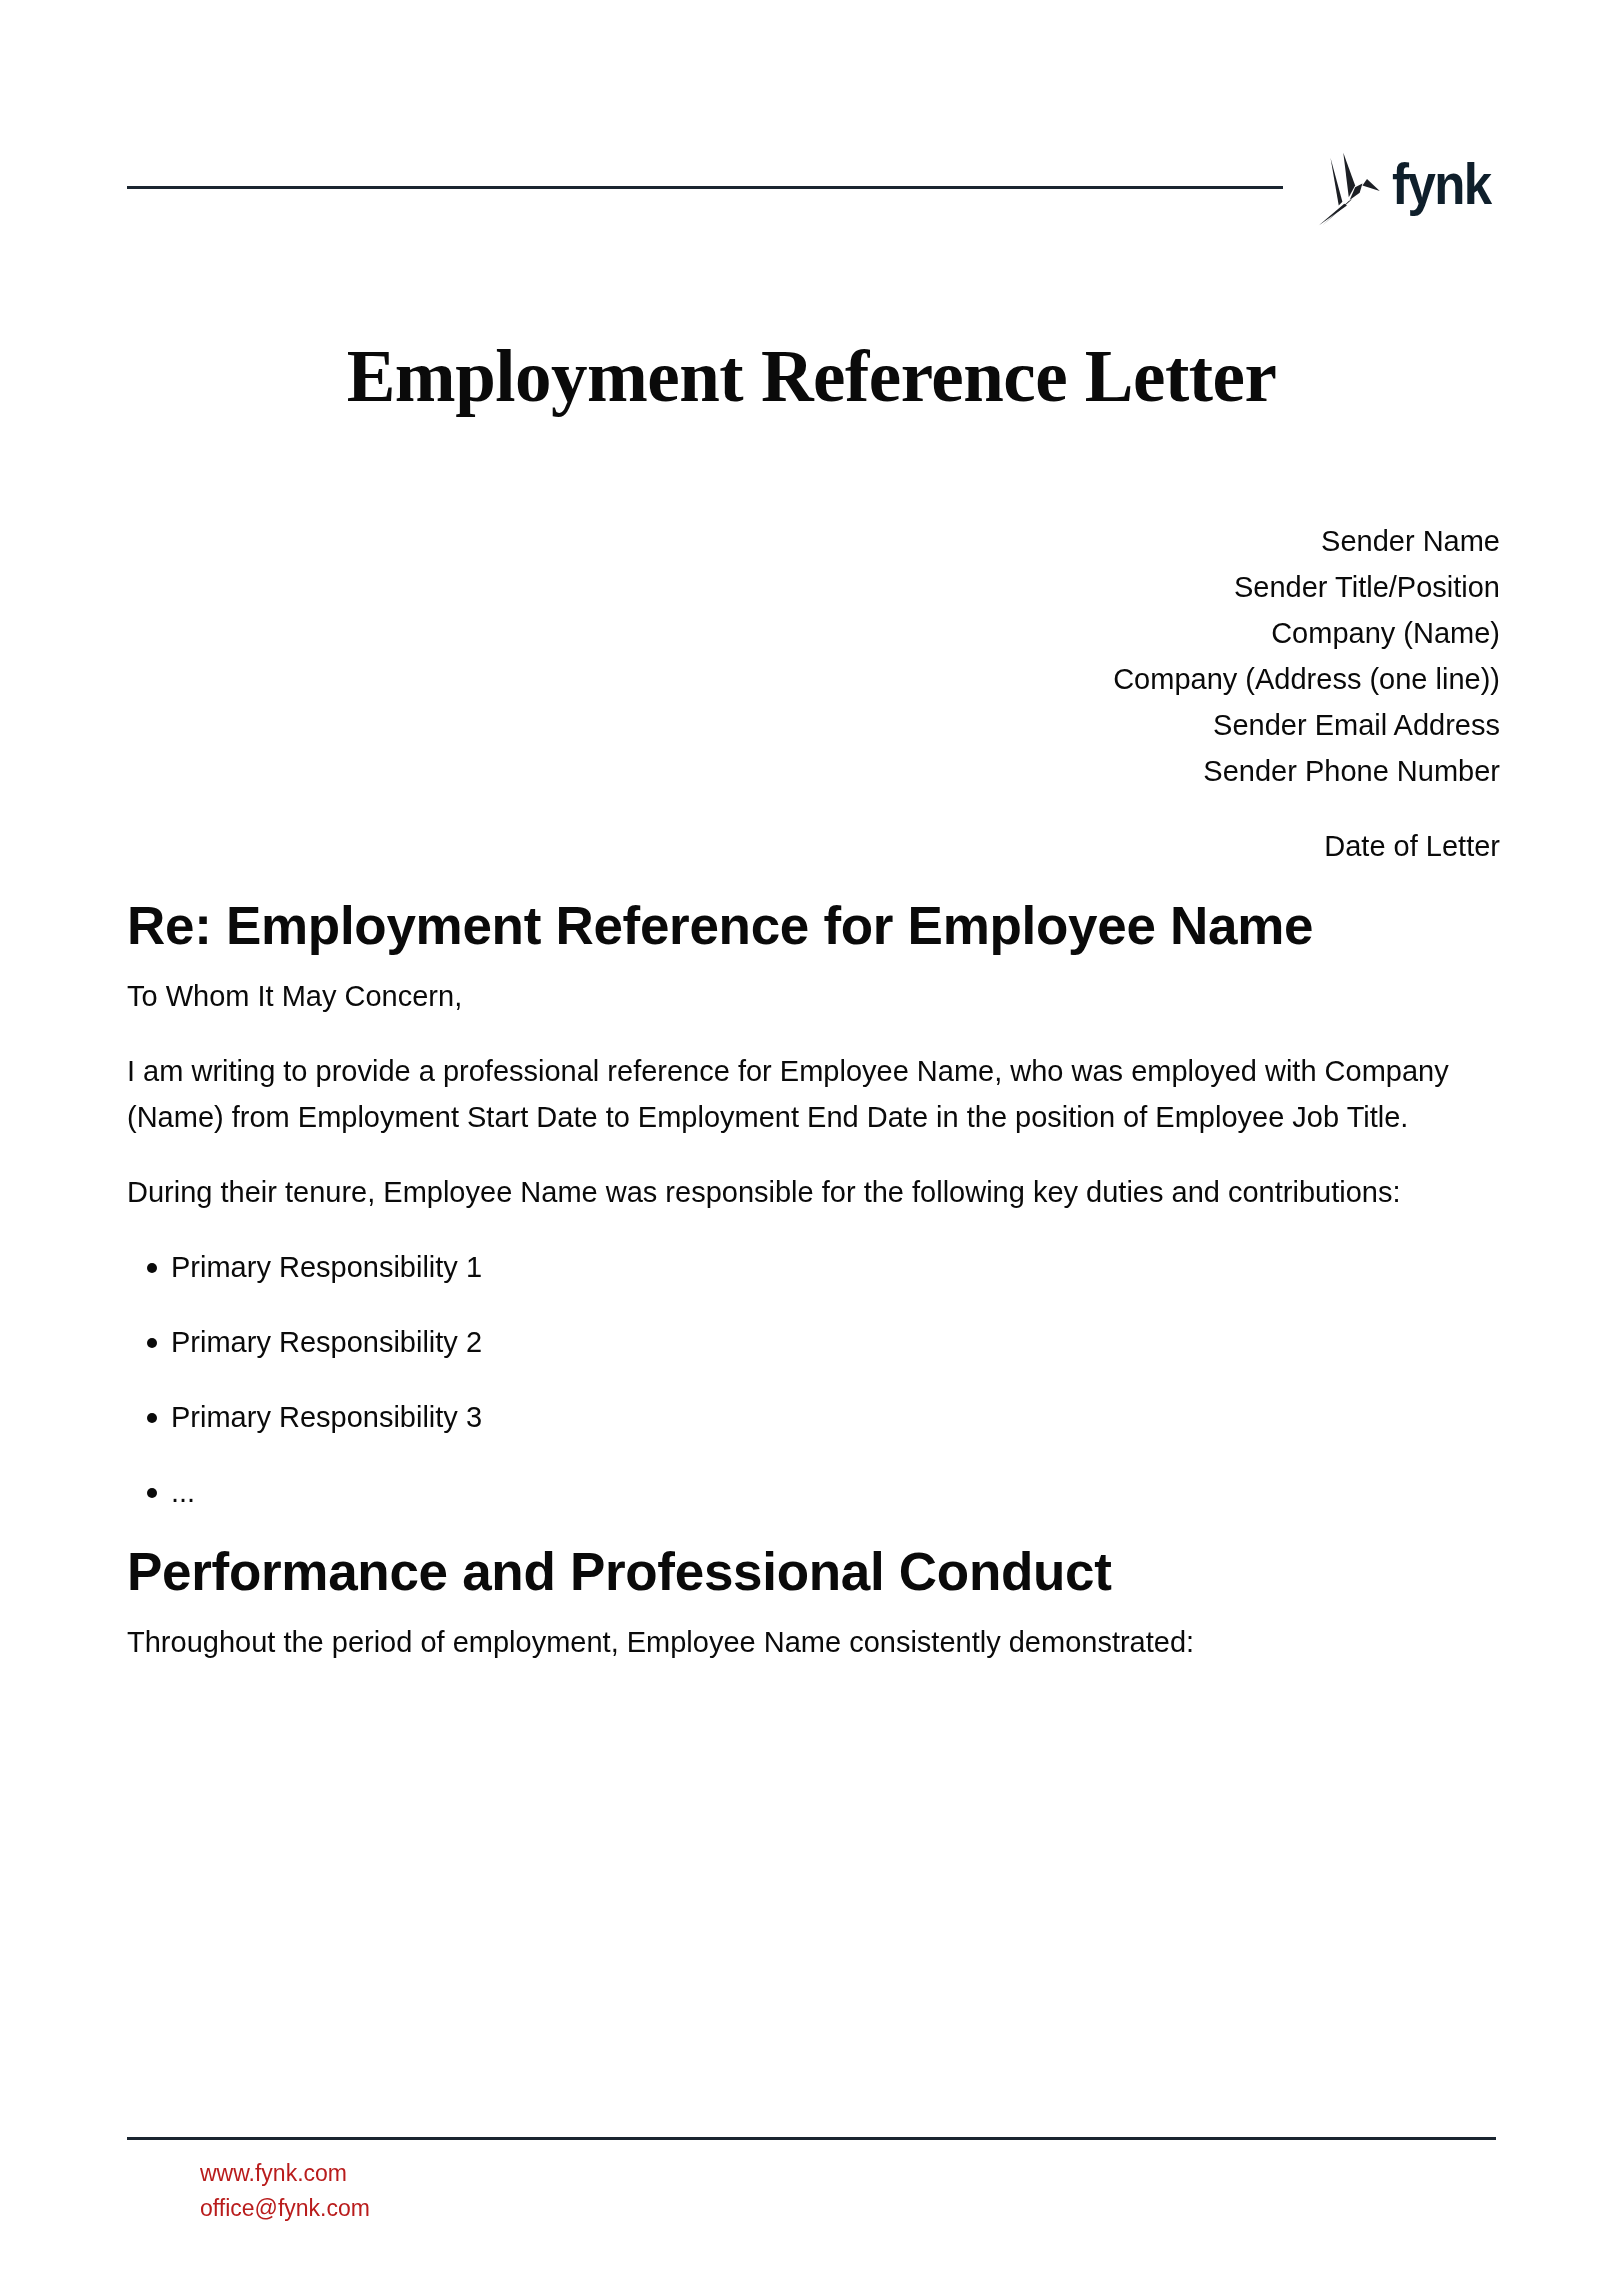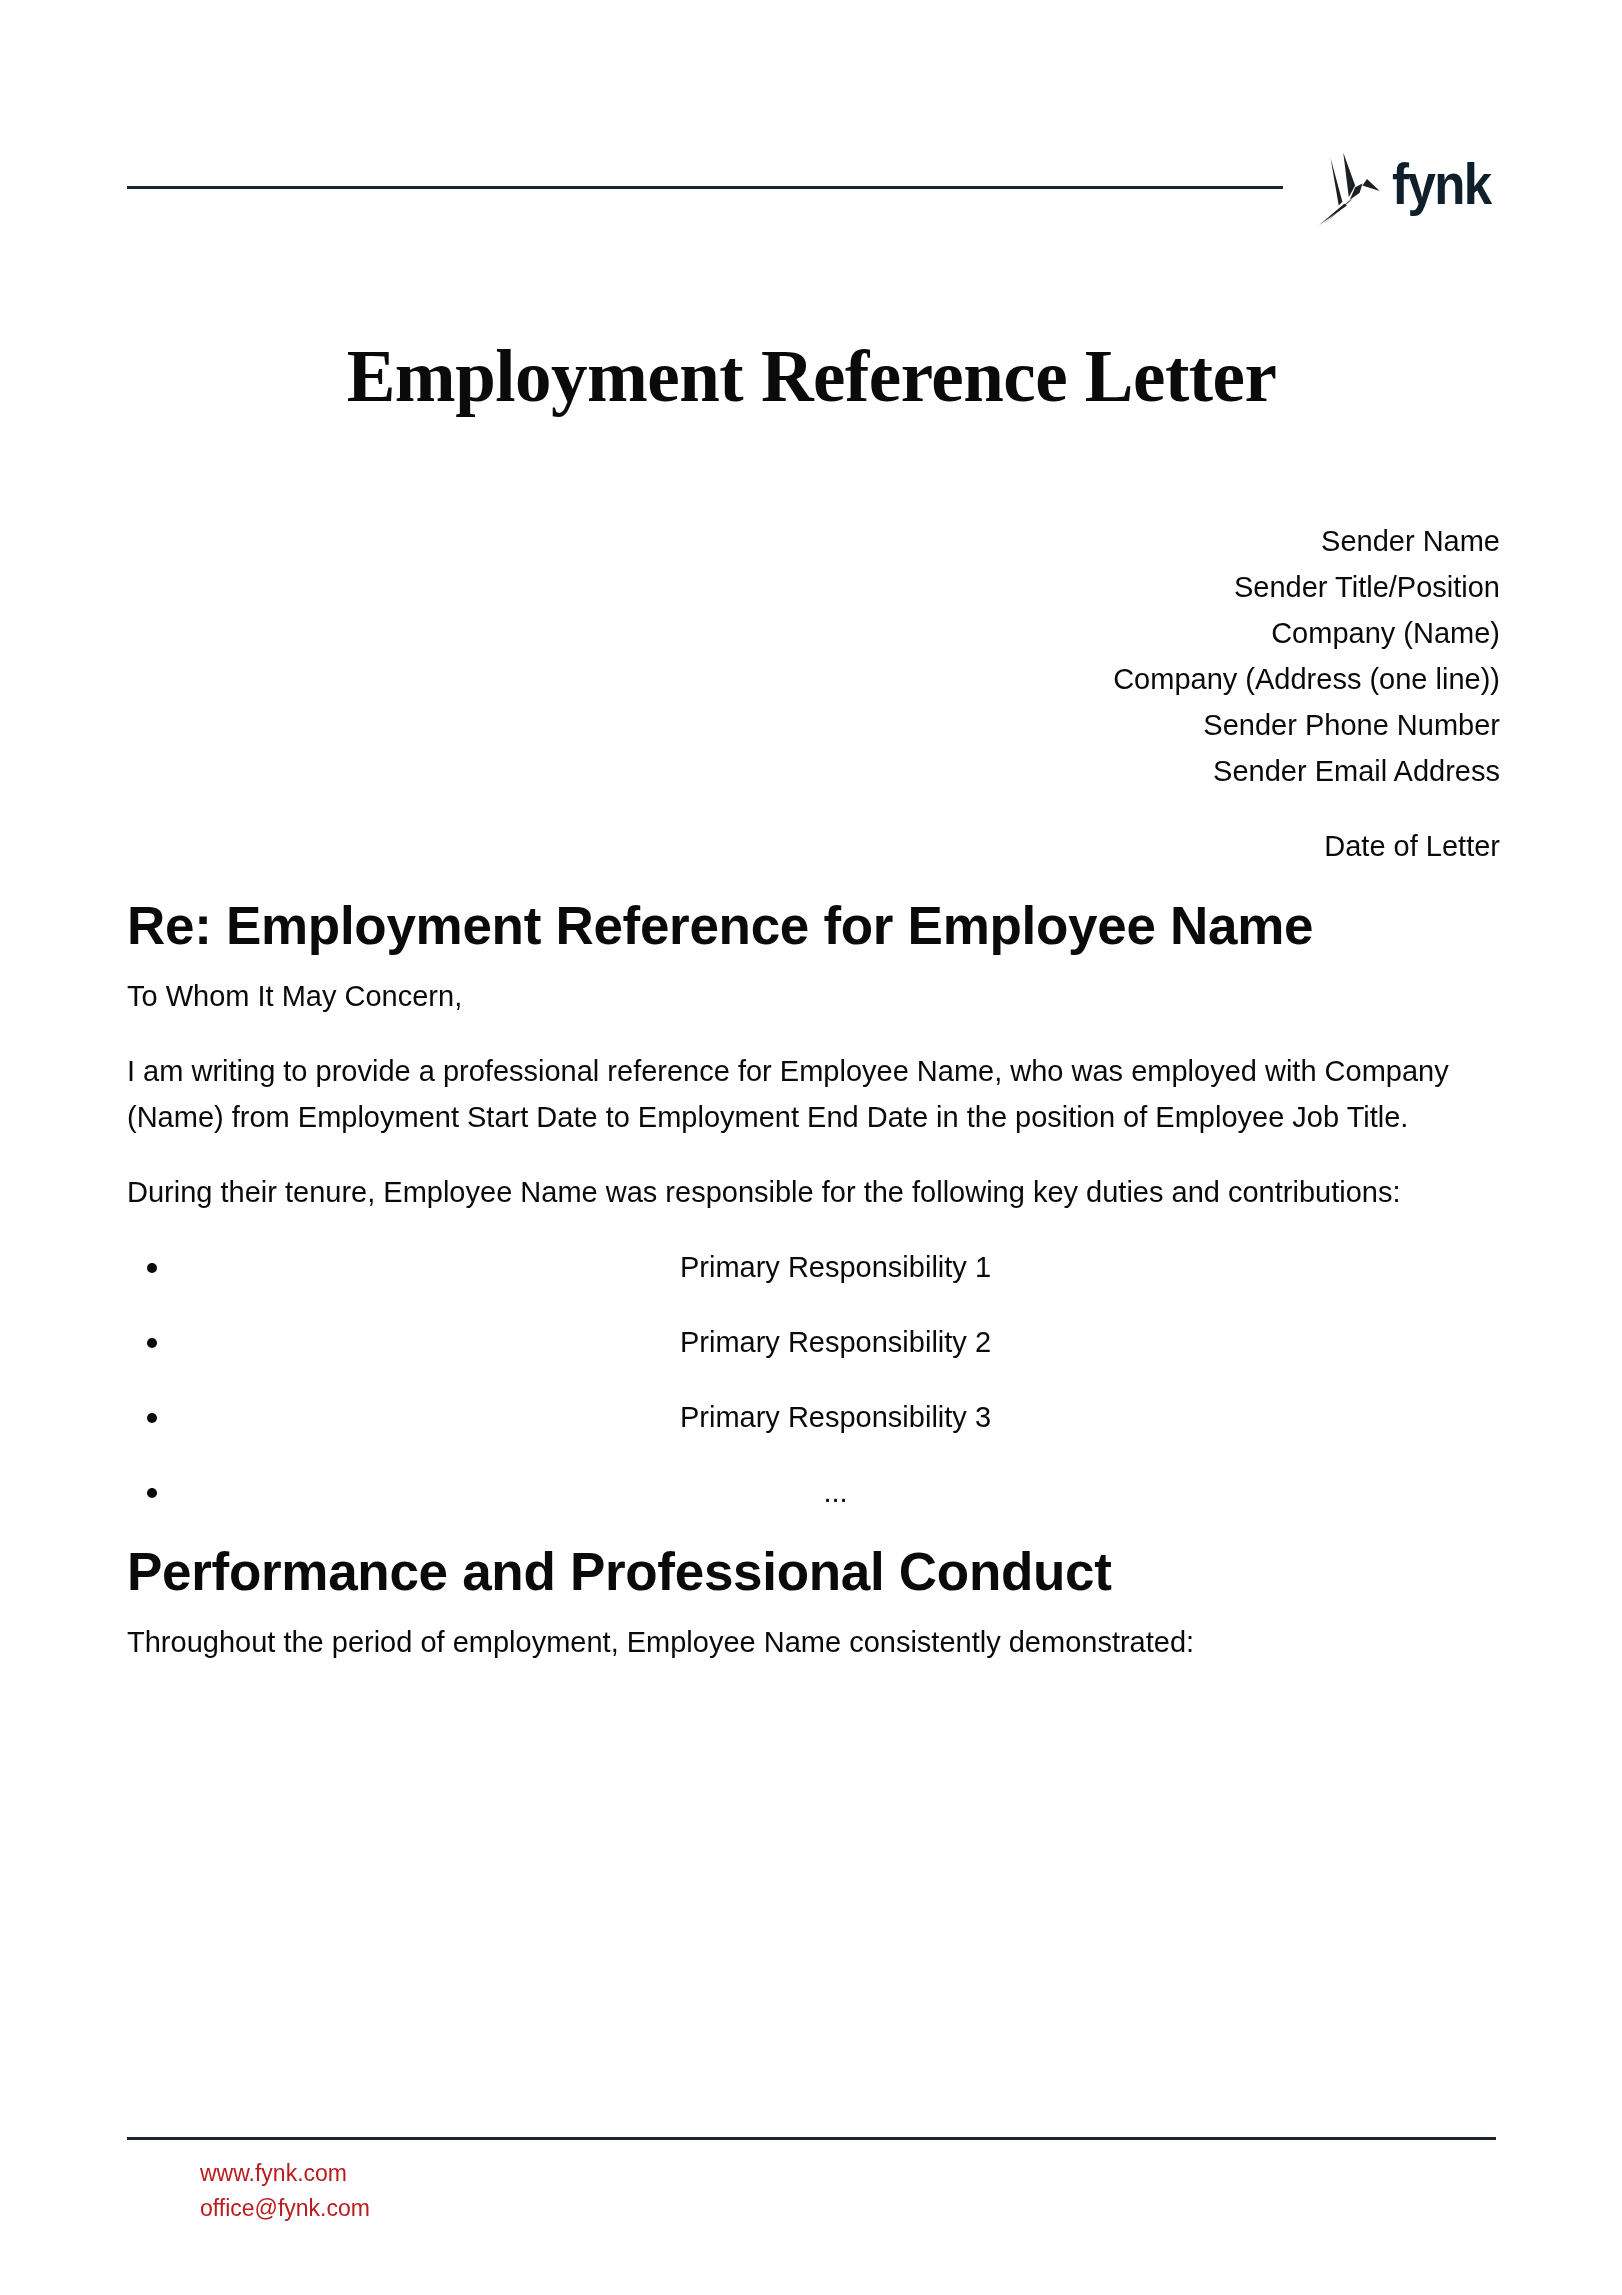--- a/index.html
+++ b/index.html
@@ -101,21 +101,20 @@
     .bullets {
       list-style: none;
       margin: 0 0 27px 0;
       padding: 0;
     }
     .bullets li {
       position: relative;
       padding-left: 44px;
       margin-bottom: 29px;
       line-height: 46px;
-      text-align: center;
     }
     .bullets li::before {
       content: "";
       position: absolute;
       left: 20px;
       top: 19px;
       width: 10px;
       height: 10px;
       border-radius: 50%;
       background: #0a0a0a;
@@ -164,22 +163,22 @@
 
   <h1 class="doc-title">Employment Reference Letter</h1>
 
   <div class="content">
 
     <div class="block">
       <span class="line">Sender Name</span>
       <span class="line">Sender Title/Position</span>
       <span class="line">Company (Name)</span>
       <span class="line">Company (Address (one line))</span>
+      <span class="line">Sender Email Address</span>
       <span class="line">Sender Phone Number</span>
-      <span class="line">Sender Email Address</span>
     </div>
 
     <div class="block">
       <span class="line">Date of Letter</span>
     </div>
 
 
     <h2 class="h2">Re: Employment Reference for Employee Name</h2>
 
     <p class="para">To Whom It May Concern,</p>

